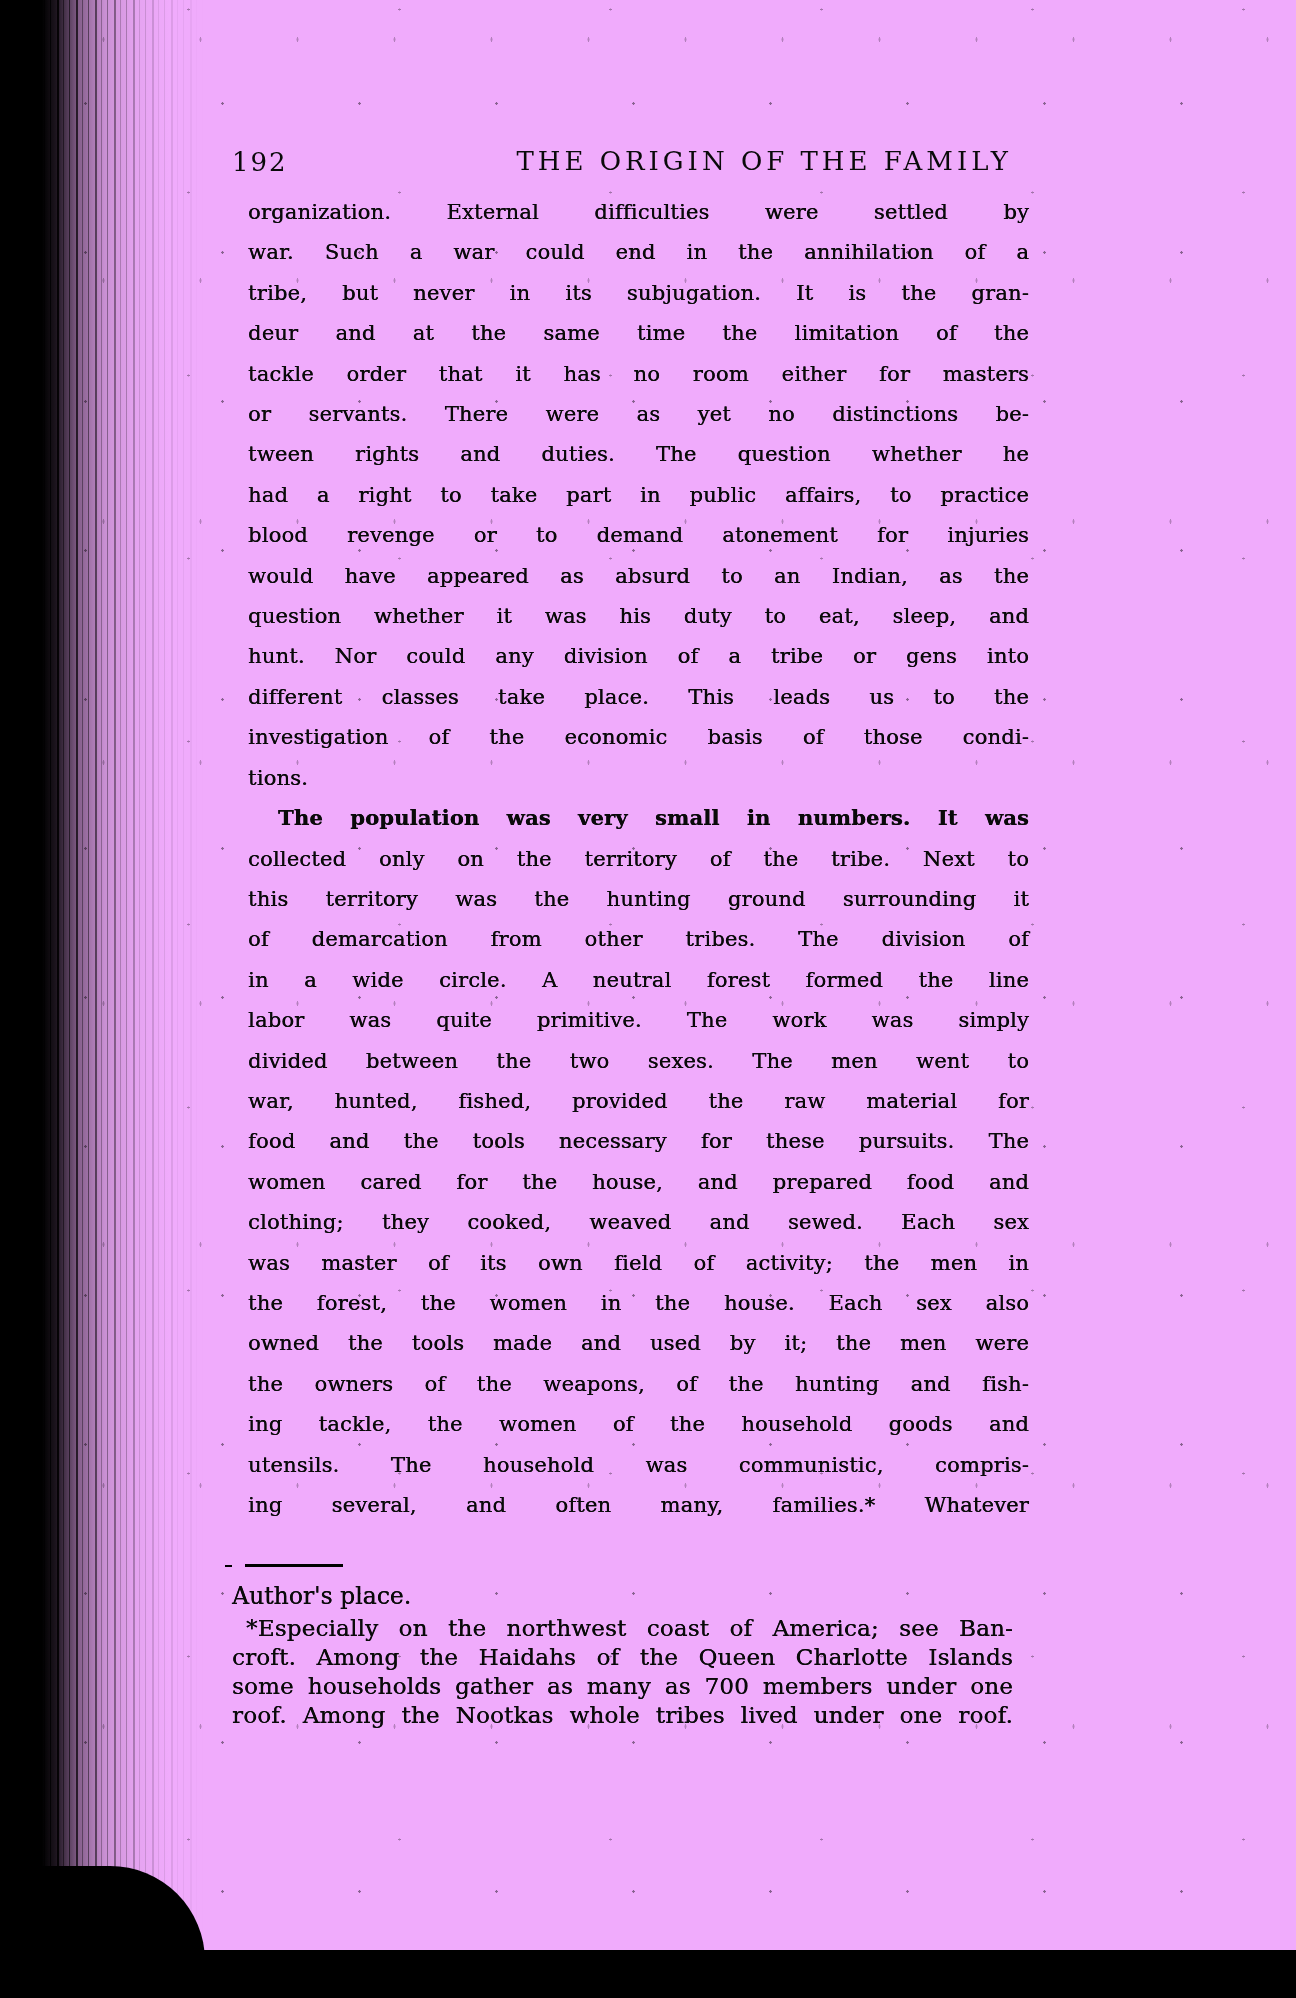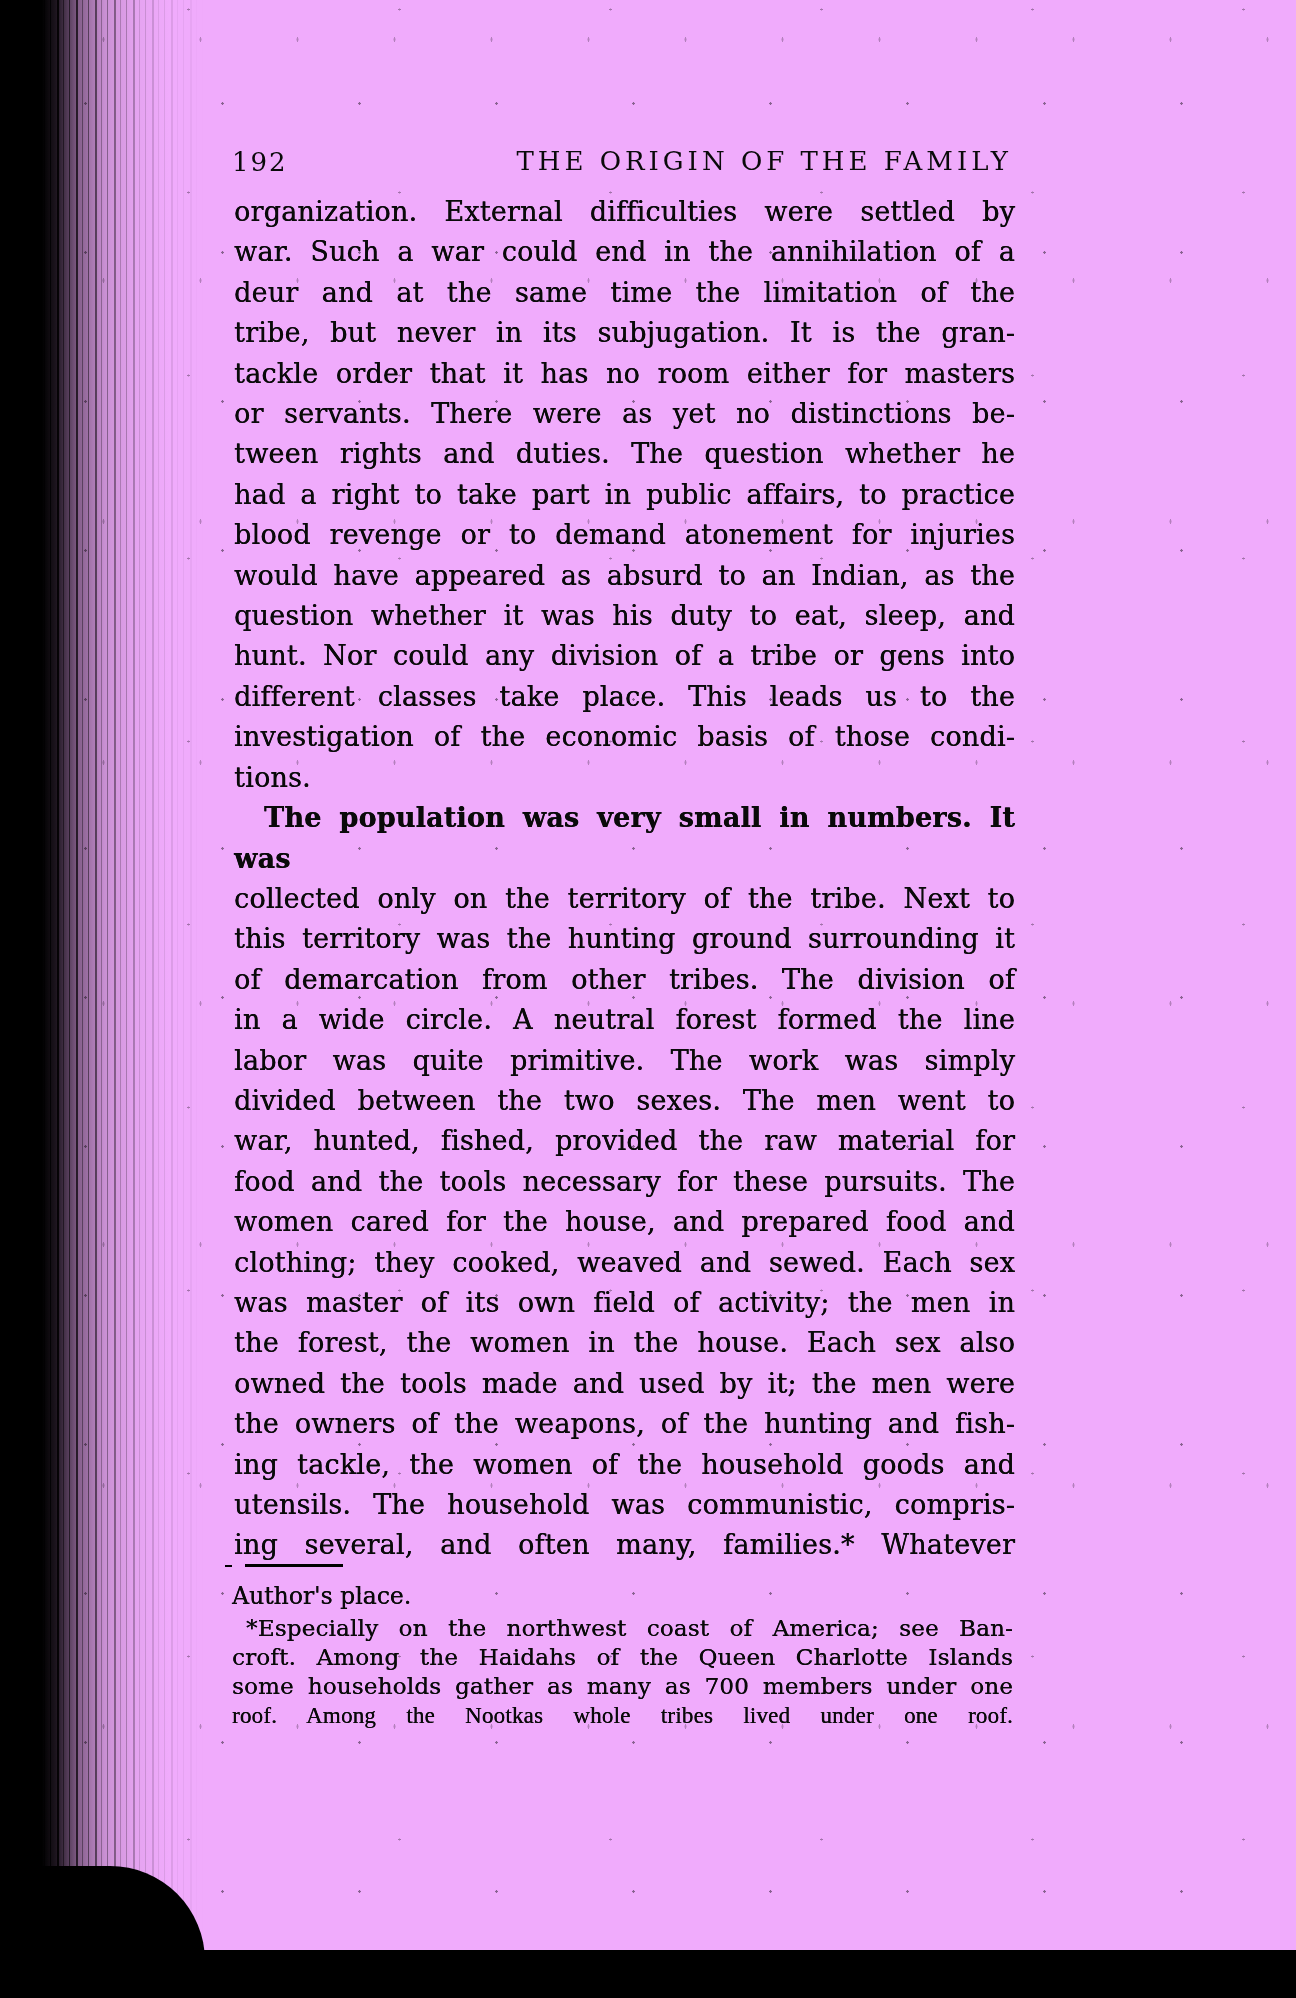--- a/index.html
+++ b/index.html
@@ -39,56 +39,56 @@
   .bottom-bar { position:absolute; left:0; bottom:0; width:100%; height:48px; background:#000; }
   .corner-fill { position:absolute; left:0; bottom:0; width:205px; height:132px; background:#000; border-top-right-radius:95px; }
 
   
   .running-head { position:absolute; top:146px; left:232px; width:780px; height:34px; font-size:26px; }
   .pagenum { position:absolute; left:0; top:1px; letter-spacing:2px; }
   .title { display:block; margin-left:140px; width:640px; text-align:right; letter-spacing:4px; white-space:nowrap; }
 
   
   .bodytext {
-    position:absolute; top:192px; left:234px; width:781px;
-    font-size:27px; line-height:40.4px;
+    position:absolute; top:192px; left:248px; width:781px;
+    font-size:21px; line-height:40.4px;
     text-shadow:0.35px 0 0 currentColor;
   }
   .bodytext .line { text-align:justify; text-align-last:justify; letter-spacing:.2px; }
   .bodytext .line.end { text-align-last:left; }
   .bodytext .line.indent { text-indent:30px;font-weight:bold; }
 
   
   .fnrule { position:absolute; left:245px; top:1564px; width:98px; height:3px; background:#000; }
   .fnrule::before { content:""; position:absolute; left:-20px; top:1px; width:7px; height:2px; background:#000; }
   .fn-heading { position:absolute; left:232px; top:1582px; font-size:23.5px; text-shadow:0.3px 0 0 currentColor; }
   .footnote {
     position:absolute; left:232px; top:1614px; width:781px;
     font-size:23px; line-height:29px;
     text-shadow:0.3px 0 0 currentColor;
   }
   .footnote .line { text-align:justify; text-align-last:justify; letter-spacing:.2px; }
-  .footnote .line.end { text-align-last:justify;font-family:Liberation Serif, serif; }
+  .footnote .line.end { text-align-last:justify; }
   .footnote .line.indent { text-indent:14px; }
 </style>
 </head>
 <body>
 
 <div class="scan">
 
   <div class="running-head">
     <span class="pagenum">192</span>
     <span class="title">THE ORIGIN OF THE FAMILY</span>
   </div>
 
   <div class="bodytext">
       <div class="line">organization. External difficulties were settled by</div>
       <div class="line">war. Such a war could end in the annihilation of a</div>
+      <div class="line">tribe, but never in its subjugation. It is the gran-</div>
       <div class="line">deur and at the same time the limitation of the</div>
-      <div class="line">tribe, but never in its subjugation. It is the gran-</div>
       <div class="line">tackle order that it has no room either for masters</div>
       <div class="line">or servants. There were as yet no distinctions be-</div>
       <div class="line">tween rights and duties. The question whether he</div>
       <div class="line">had a right to take part in public affairs, to practice</div>
       <div class="line">blood revenge or to demand atonement for injuries</div>
       <div class="line">would have appeared as absurd to an Indian, as the</div>
       <div class="line">question whether it was his duty to eat, sleep, and</div>
       <div class="line">hunt. Nor could any division of a tribe or gens into</div>
       <div class="line">different classes take place. This leads us to the</div>
       <div class="line">investigation of the economic basis of those condi-</div>

